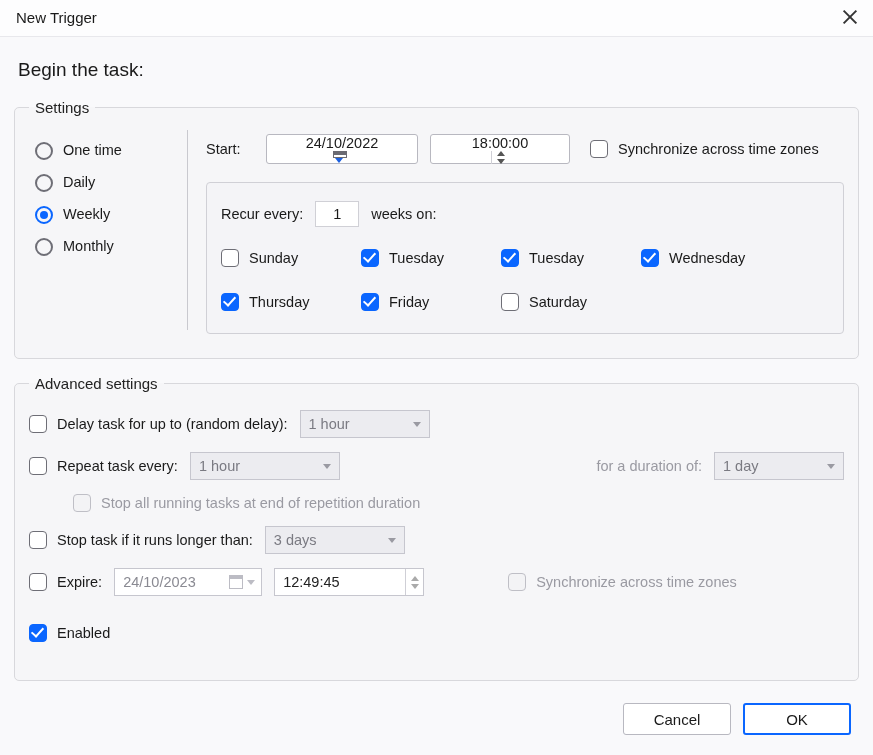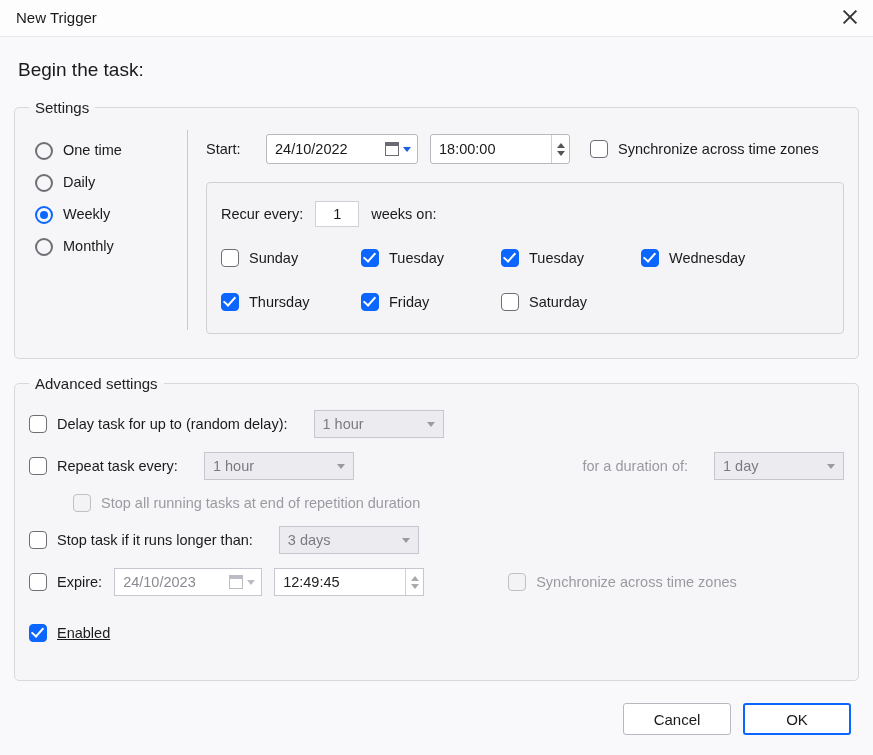--- a/index.html
+++ b/index.html
@@ -136,20 +136,21 @@
     }
     .start-row .lab { width: 48px; }
 
     .date-field, .time-field {
       display: flex;
       align-items: center;
       background: #fff;
       border: 1px solid #b8b8c0;
       border-radius: 3px;
       height: 30px;
+      flex-direction: column;
     }
     .date-field { width: 152px; }
     .date-field .val { flex:1; padding: 0 8px; }
     .date-cal {
       width: 14px; height: 14px;
       border: 1px solid #6a6a72;
       margin-right: 4px;
       position: relative;
       background: linear-gradient(#6a6a72 0 3px, transparent 3px);
     }
@@ -249,21 +250,20 @@
     .combo {
       height: 28px;
       background: #ececf0;
       border: 1px solid #c6c6ce;
       display: flex;
       align-items: center;
       justify-content: space-between;
       padding: 0 8px;
       color: #7a7a82;
       min-width: 130px;
-      margin-left: 14px;
     }
     .combo .dd {
       width: 0; height: 0;
       border-left: 4px solid transparent;
       border-right: 4px solid transparent;
       border-top: 5px solid #9a9aa2;
     }
     .muted { color: #9a9aa2; }
 
     .indent { margin-left: 44px; }
@@ -470,21 +470,21 @@
           <span class="spin-down" style="border-top-color:#aaa"></span>
         </div>
       </div>
       <span style="width:60px"></span>
       <div class="cb-row muted">
         <span class="cb disabled"></span>
         <span>Synchronize across time zones</span>
       </div>
     </div>
 
-    <div class="adv-row" style="margin-top:28px;text-decoration:underline;">
+    <div class="adv-row" style="margin-top:28px;">
       <div class="cb-row">
         <span class="cb checked"></span>
         <span>Enabled</span>
       </div>
     </div>
   </fieldset>
 
   <div class="footer-btns">
     <div class="btn">
       <span>Cancel</span>

